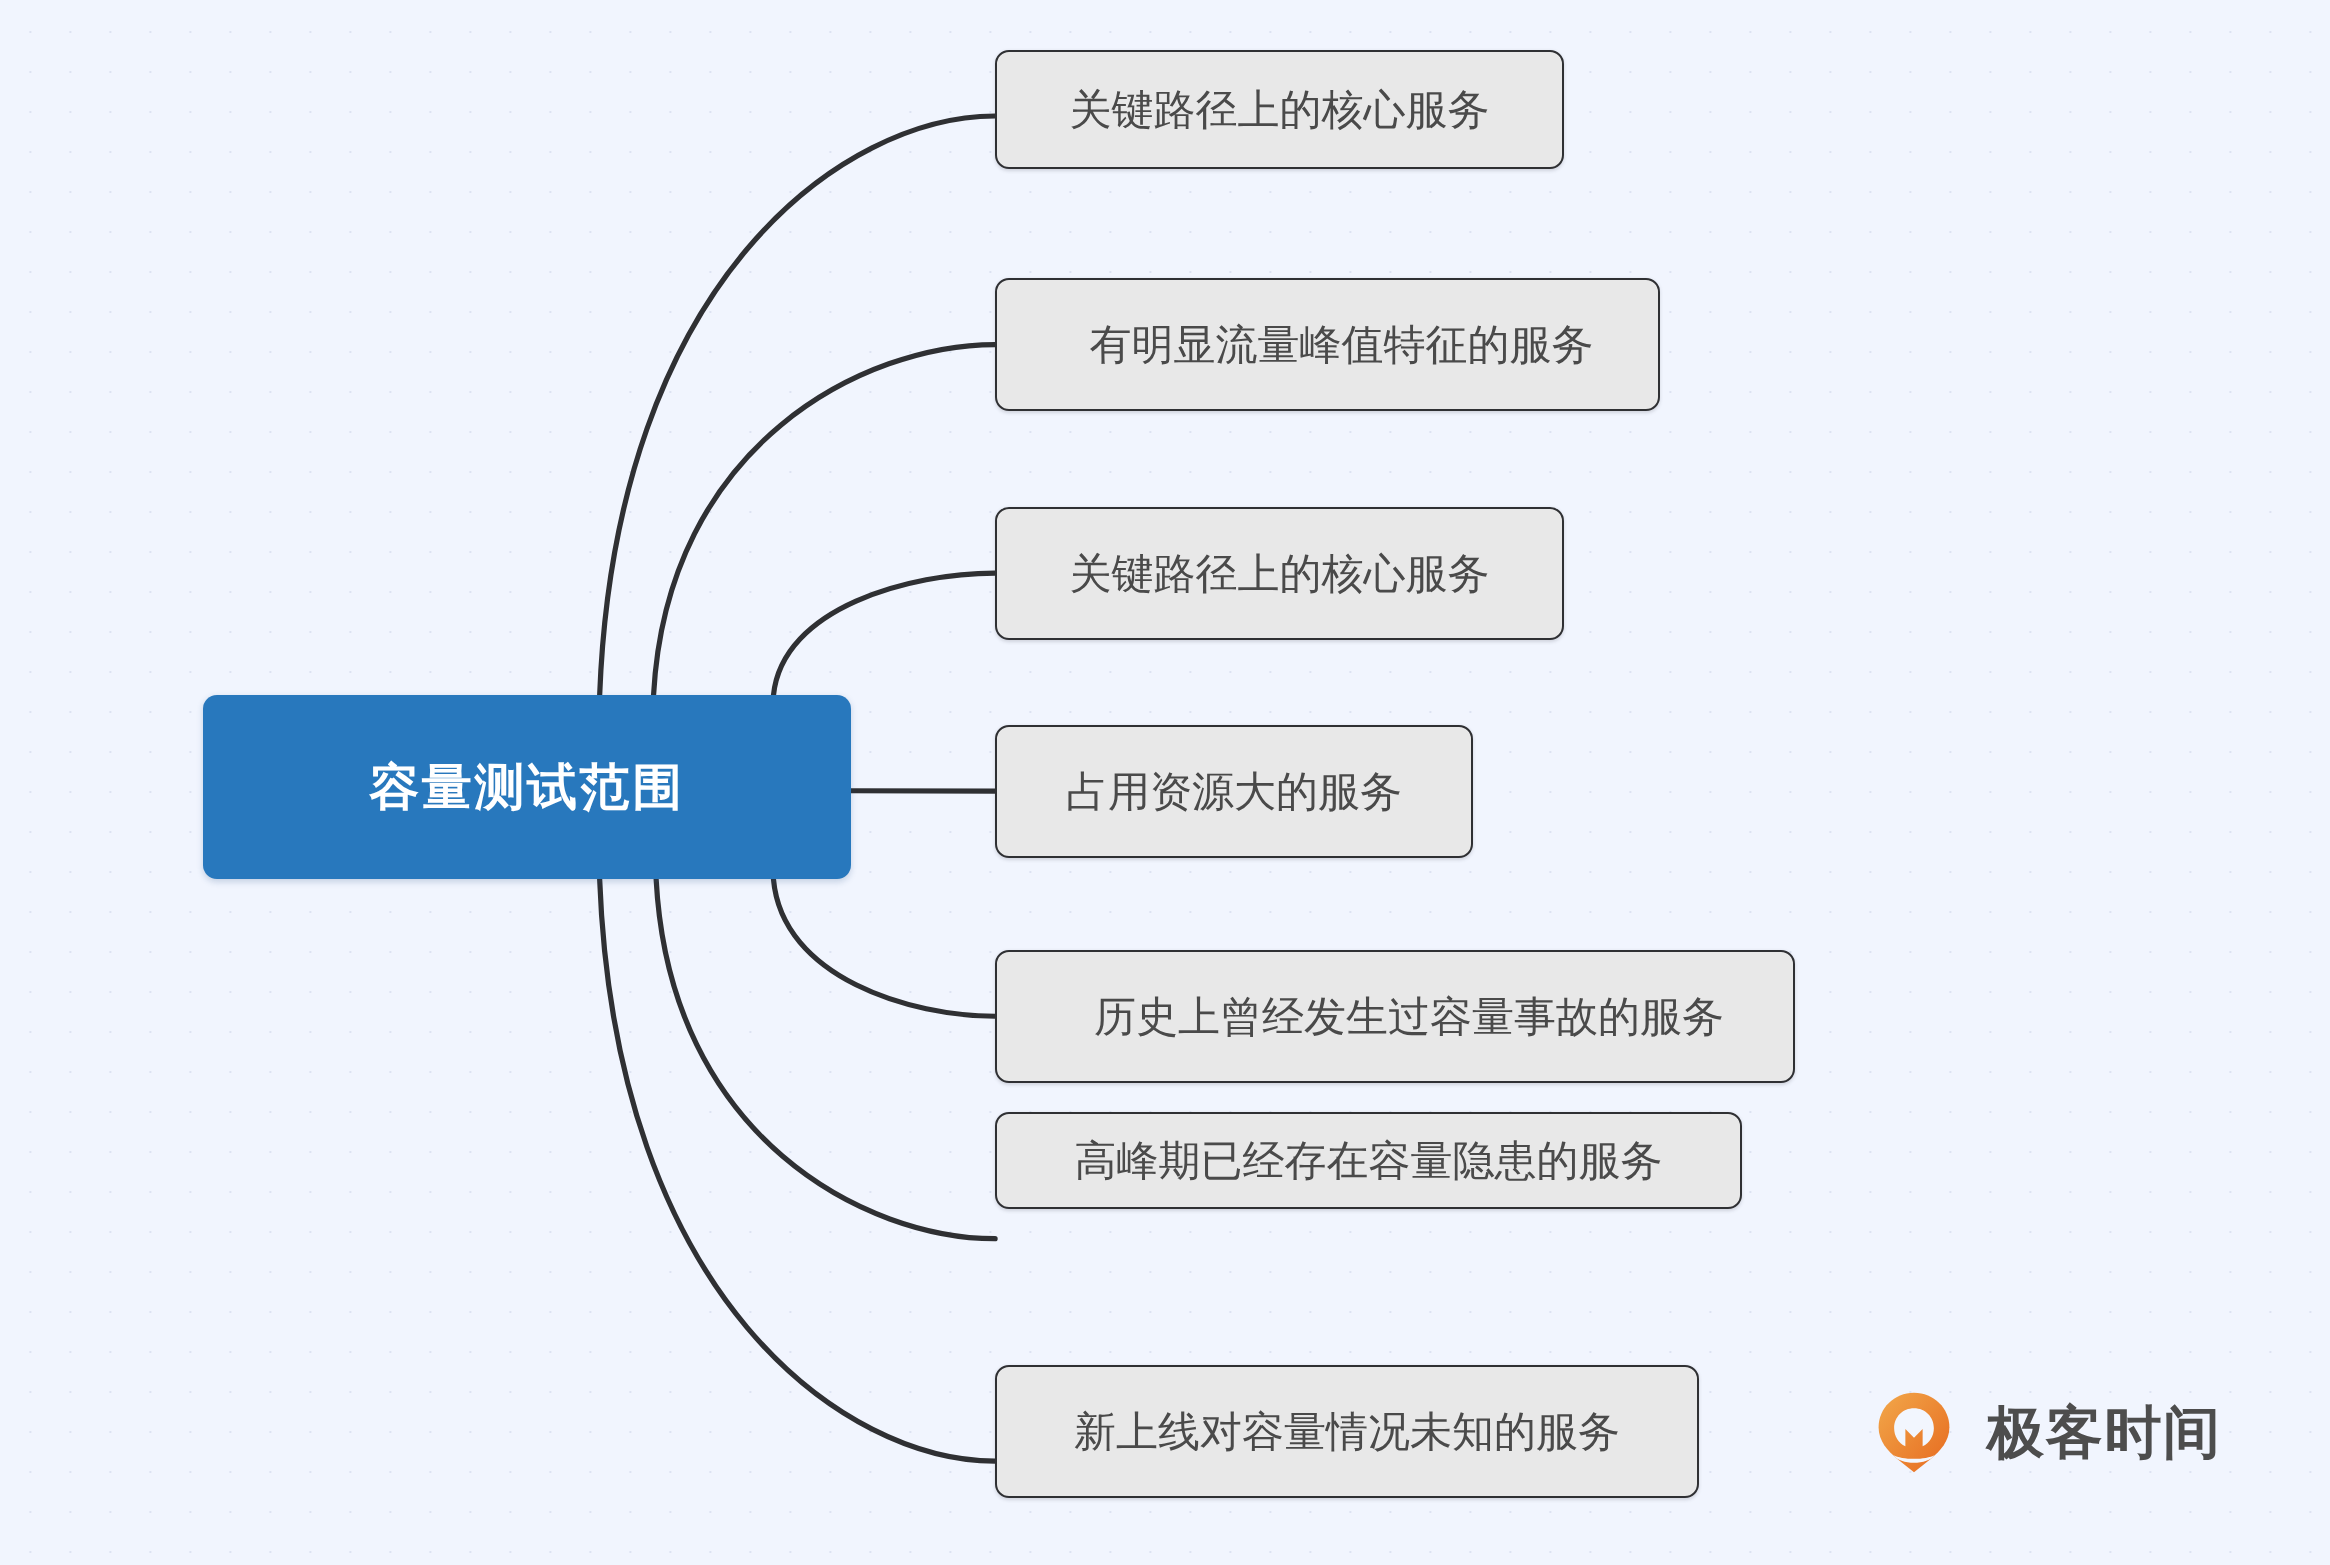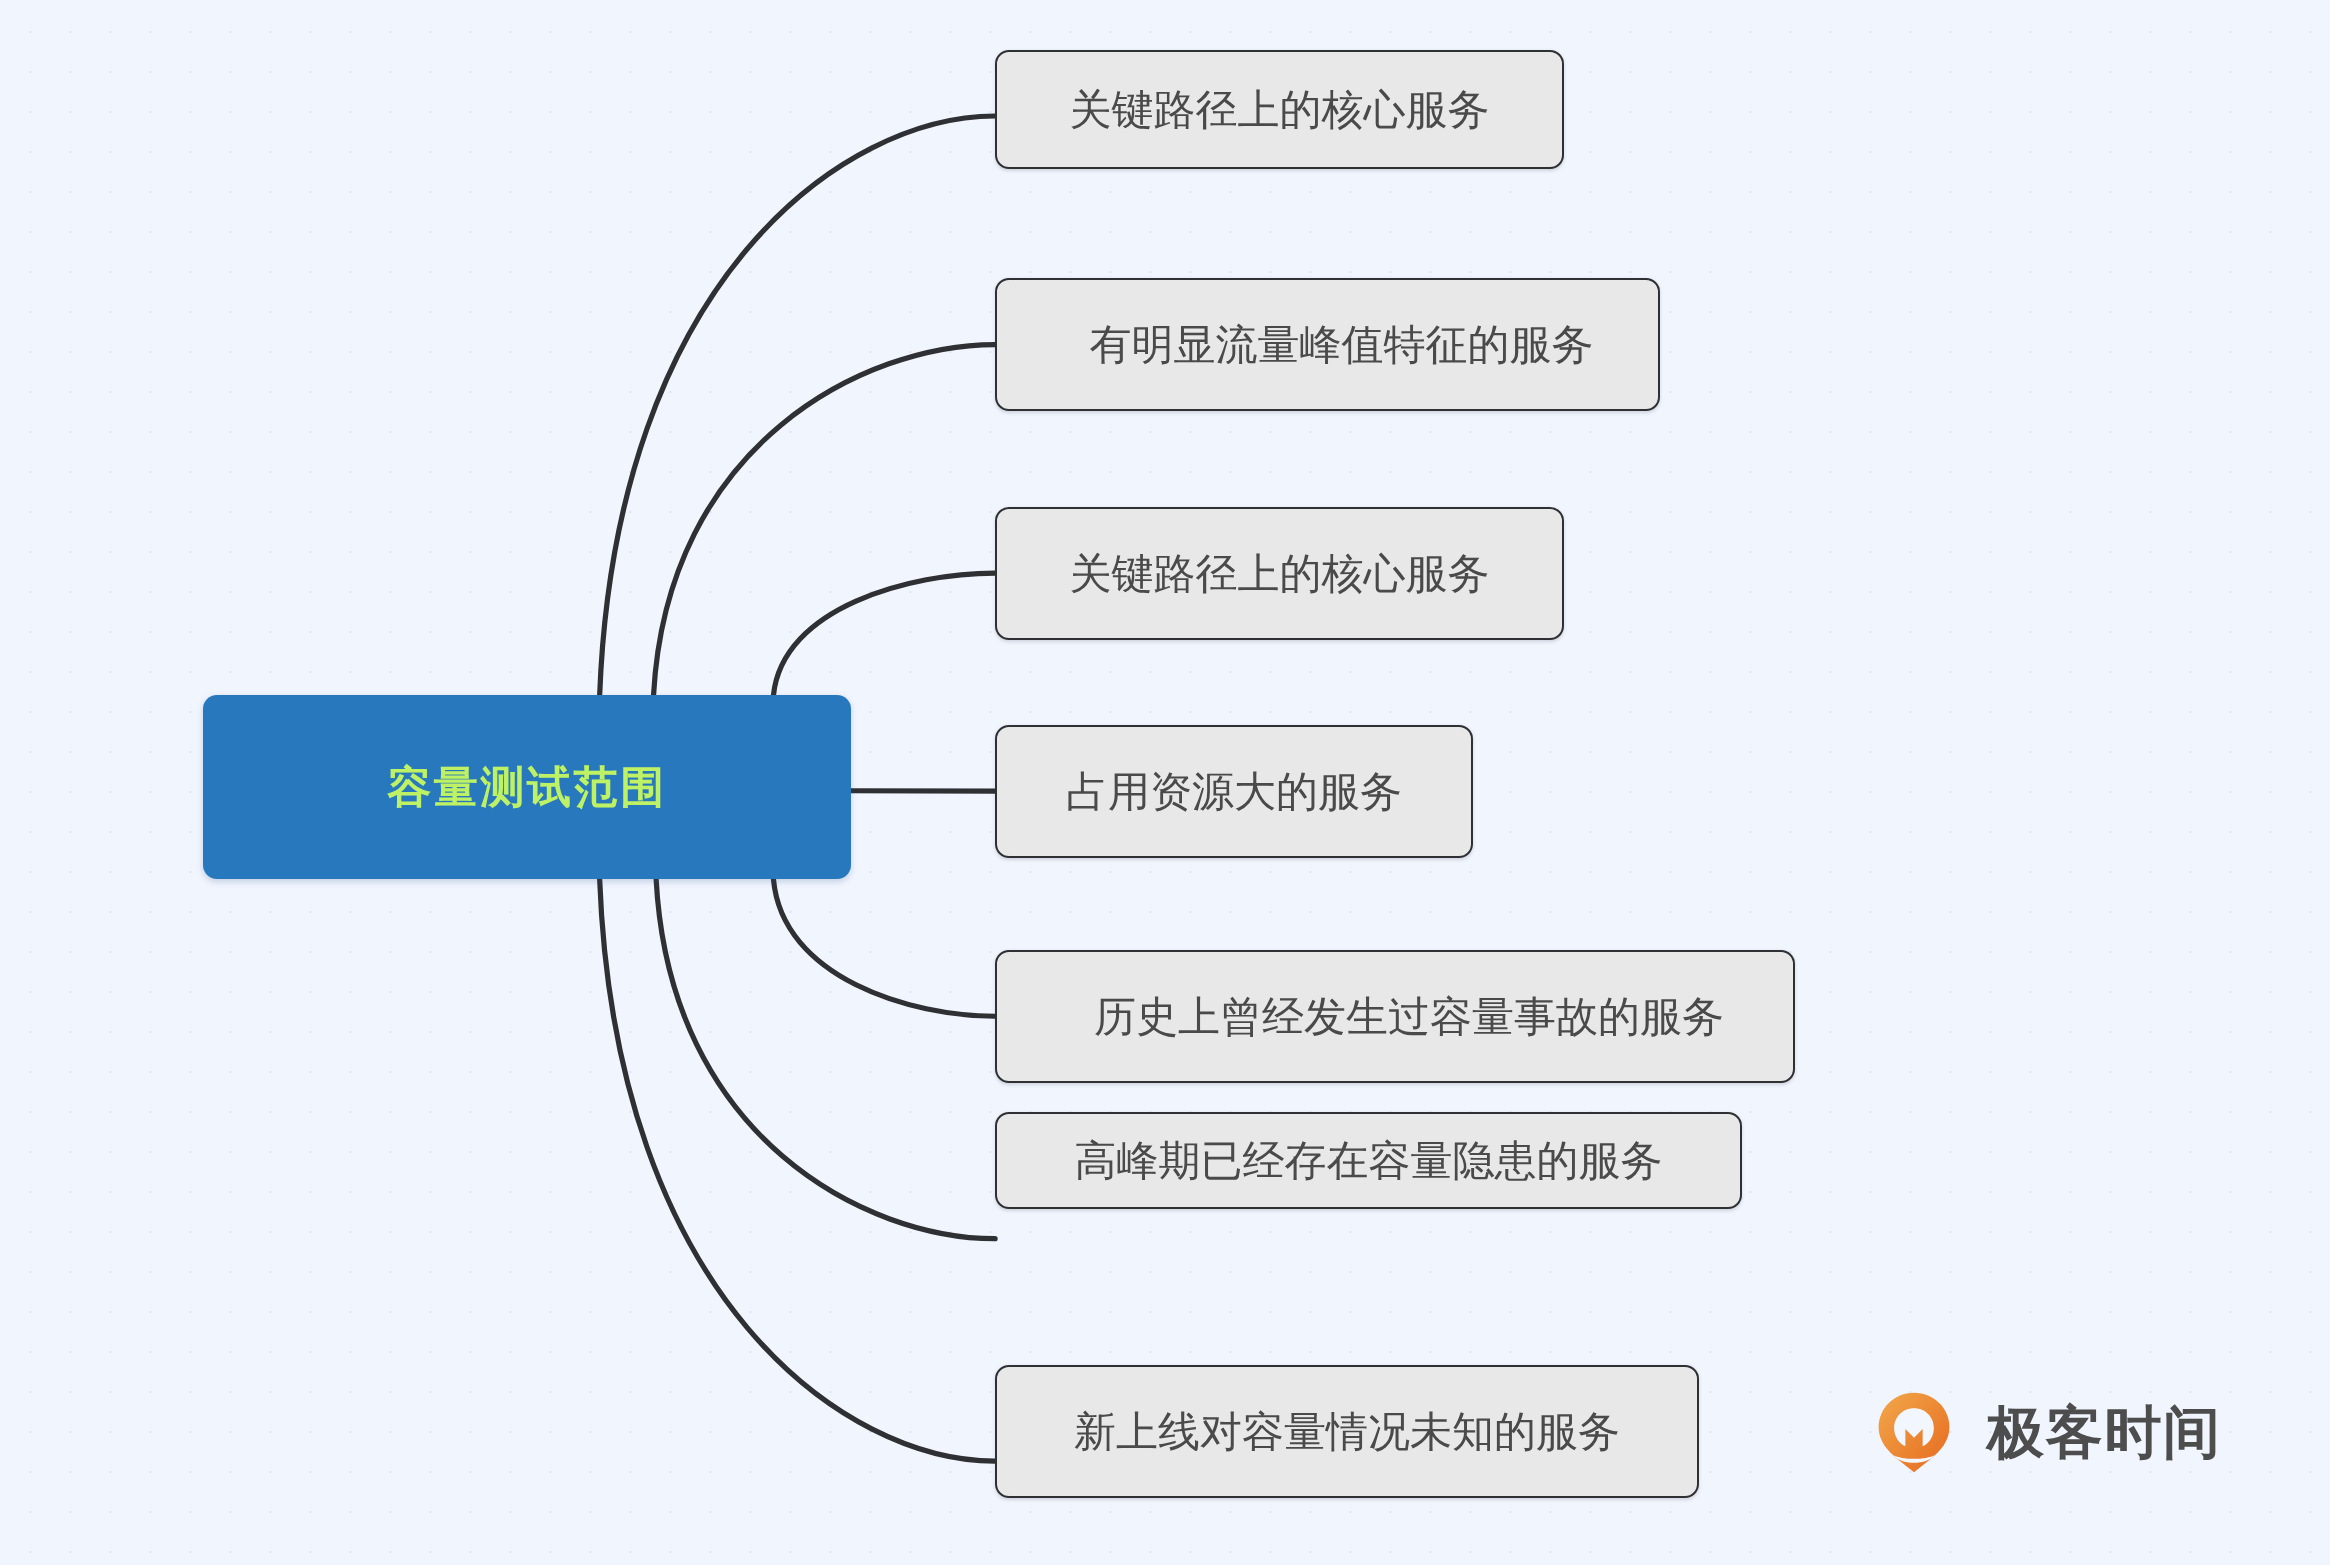--- a/index.html
+++ b/index.html
@@ -34,22 +34,22 @@
     display: flex;
     align-items: center;
     justify-content: center;
   }
   .root-node {
     background: #2878bd;
     border-radius: 14px;
     box-shadow: 0 2.6px 6px rgba(40,80,130,0.22);
   }
   .root-label {
-    color: #bef264;
-    font-size: 44px;
+    color: #ffffff;
+    font-size: 50px;
     font-weight: bold;
     letter-spacing: 2.6px;
     line-height: 1;
     white-space: nowrap;
   }
   .leaf-node {
     background: #e8e8e8;
     border: 2.6px solid #2f3033;
     border-radius: 14px;
     box-shadow: 0 1.7px 3.5px rgba(60,60,70,0.18);

